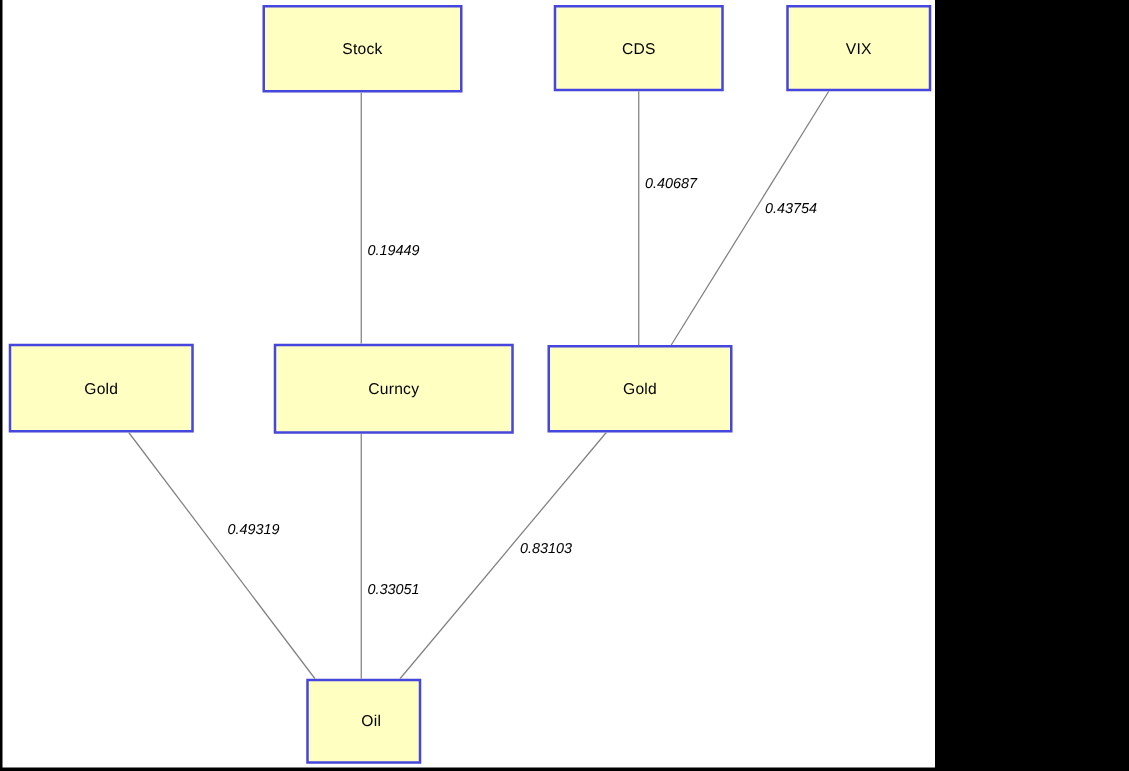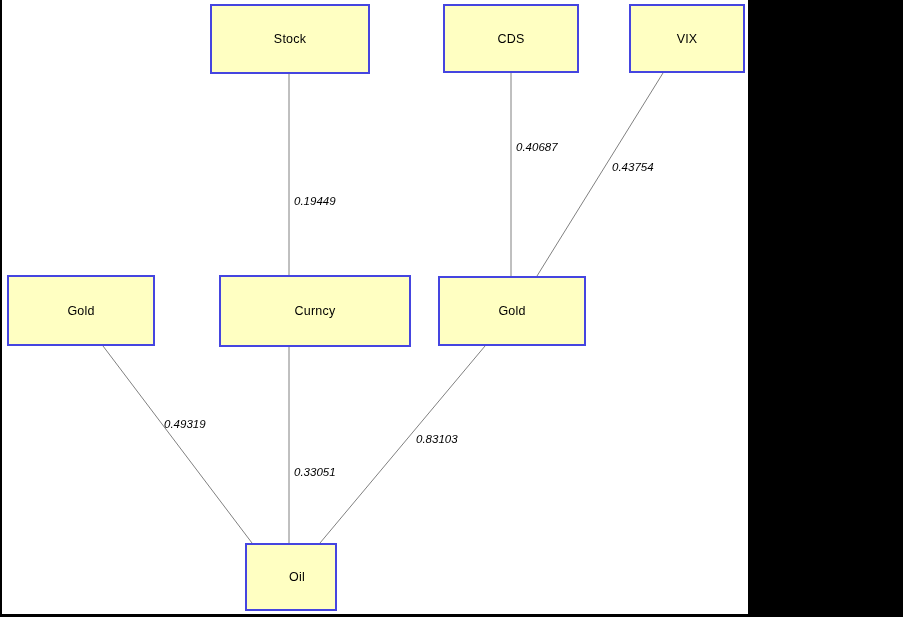--- a/index.html
+++ b/index.html
@@ -61,21 +61,21 @@
         <line x1="509" y1="73" x2="509" y2="276" stroke="#808080" stroke-width="1"></line>
         <line x1="661" y1="73" x2="535" y2="276" stroke="#808080" stroke-width="1"></line>
         <line x1="101" y1="346" x2="250" y2="543" stroke="#808080" stroke-width="1"></line>
         <line x1="287" y1="347" x2="287" y2="543" stroke="#808080" stroke-width="1"></line>
         <line x1="483" y1="346" x2="318" y2="543" stroke="#808080" stroke-width="1"></line>
       </svg>
 
   <div class="edge-label" style="left: 292px; top: 202px; color: rgb(0, 0, 0);">0.19449</div>
       <div class="edge-label" style="left: 514px; top: 148px; color: rgb(0, 0, 0);">0.40687</div>
       <div class="edge-label" style="left: 610px; top: 168px; color: rgb(0, 0, 0);">0.43754</div>
-      <div class="edge-label" style="left: 162px; top: 425px; color: rgb(0, 0, 0);">0.49319</div>
+      <div class="edge-label" style="left: 180px; top: 425px; color: rgb(0, 0, 0);">0.49319</div>
       <div class="edge-label" style="left: 292px; top: 473px; color: rgb(0, 0, 0);">0.33051</div>
       <div class="edge-label" style="left: 414px; top: 440px; color: rgb(0, 0, 0);">0.83103</div>
       <div class="node" style="left: 441px; top: 4px; width: 136px; height: 69px; background: rgb(255, 255, 194); border: 2px solid rgb(69, 69, 224);">
         <span>CDS</span>
       </div>
       <div class="node" style="left: 208px; top: 4px; width: 160px; height: 70px; background: rgb(255, 255, 194); border: 2px solid rgb(69, 69, 224);">
         <span>Stock</span>
       </div>
       <div class="node" style="left: 627px; top: 4px; width: 116px; height: 69px; background: rgb(255, 255, 194); border: 2px solid rgb(69, 69, 224);">
         <span>VIX</span>

